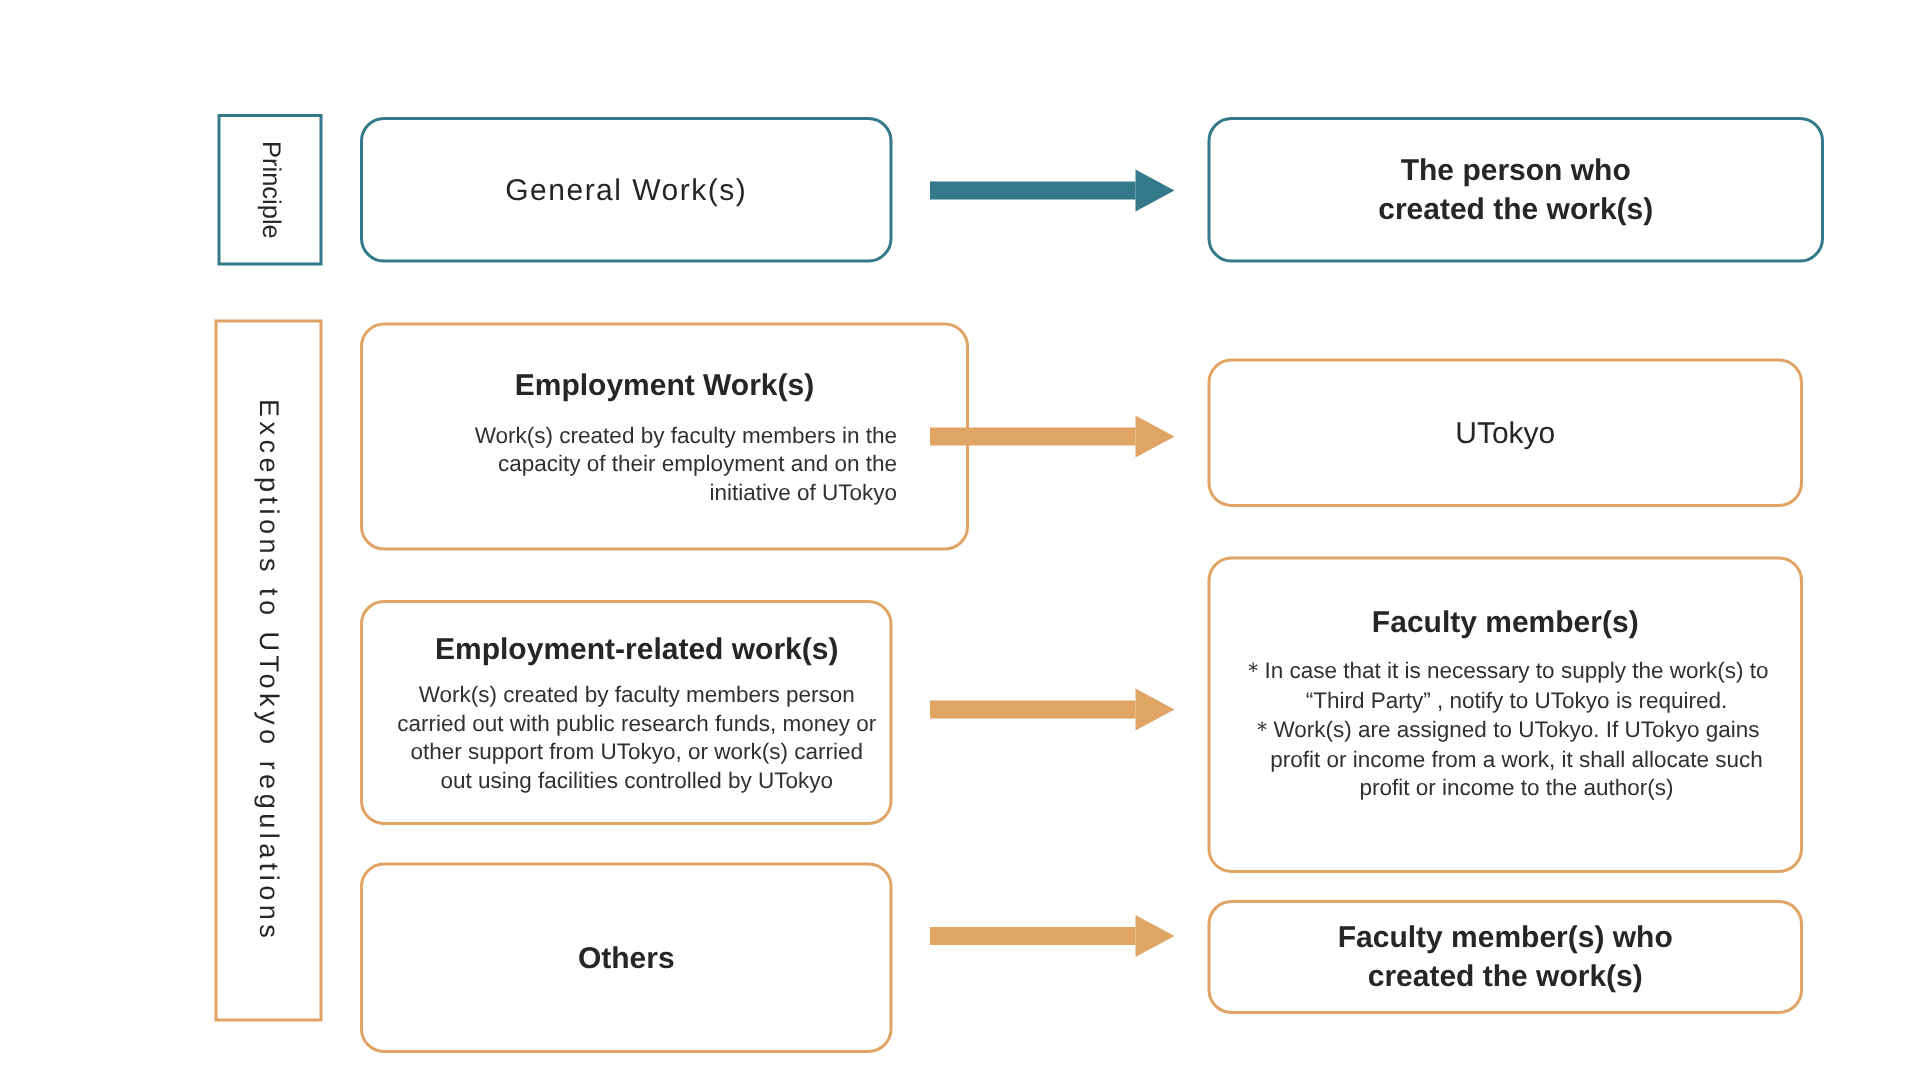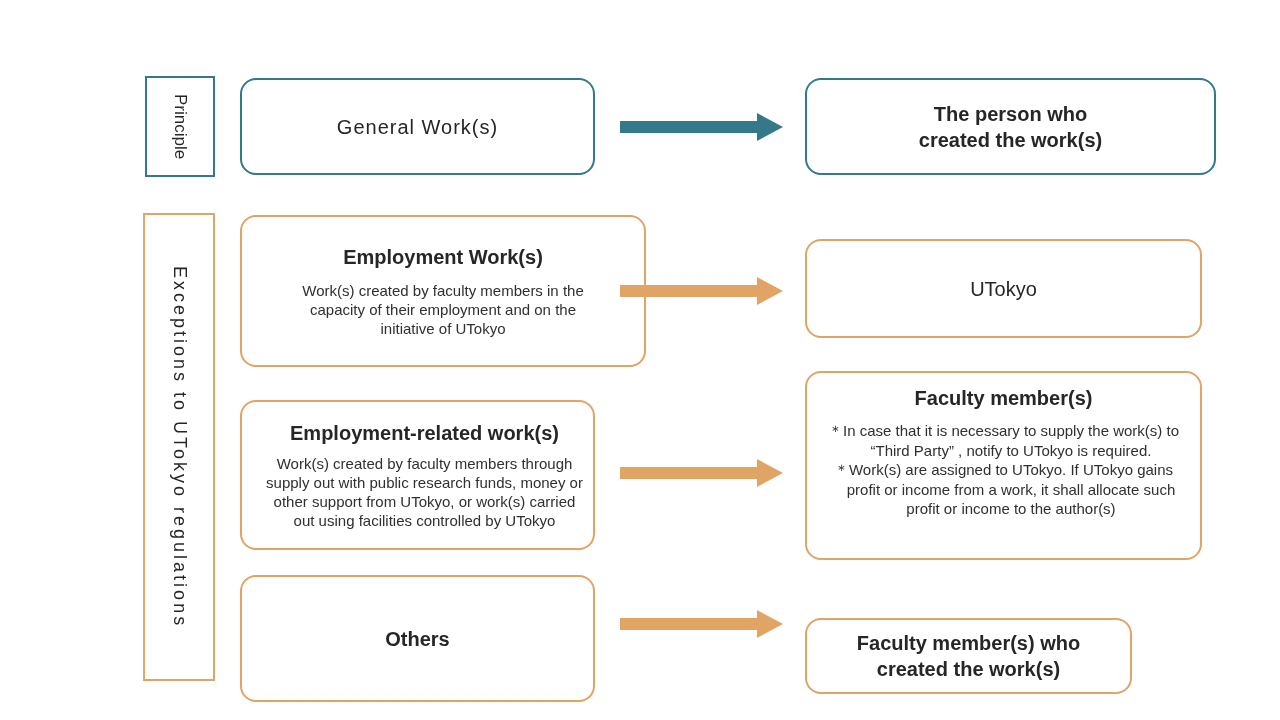--- a/index.html
+++ b/index.html
@@ -91,22 +91,22 @@
   .pos-principle{left:145px;top:76px;width:70px;height:101px;}
   .pos-exceptions{left:143px;top:213px;width:72px;height:468px;}
 
   .pos-general{left:240px;top:78px;width:355px;height:97px;}
   .pos-employment{left:240px;top:215px;width:406px;height:152px;}
   .pos-related{left:240px;top:400px;width:355px;height:150px;padding-left:14px;}
   .pos-others{left:240px;top:575px;width:355px;height:127px;}
 
   .pos-person{left:805px;top:78px;width:411px;height:97px;}
   .pos-utokyo{left:805px;top:239px;width:397px;height:99px;}
-  .pos-faculty{left:805px;top:371px;width:397px;height:189px;padding-top:12px;}
-  .pos-faccreated{left:805px;top:618px;width:327px;height:76px;}
+  .pos-faculty{left:805px;top:371px;width:397px;height:211px;padding-top:29px;}
+  .pos-faccreated{left:805px;top:600px;width:397px;height:76px;}
 
   .pos-arrow1{left:620px;top:113px;}
   .pos-arrow2{left:620px;top:277px;}
   .pos-arrow3{left:620px;top:459px;}
   .pos-arrow4{left:620px;top:610px;}
 </style>
 </head>
 <body>
 
 <div class="canvas">
@@ -130,35 +130,35 @@
 
   <div class="box teal pos-person">
     <div class="title">
       <span class="line">The person who</span>
       <span class="line">created the work(s)</span>
     </div>
   </div>
 
   <div class="box orange pos-employment">
     <div class="title">Employment Work(s)</div>
-    <div class="body" style="max-width:310px;">Work(s) created by faculty members in the capacity of their employment and on the initiative of UTokyo</div>
+    <div class="body" style="max-width:310px;text-align:right;">Work(s) created by faculty members in the capacity of their employment and on the initiative of UTokyo</div>
   </div>
 
   <div class="arrow orange pos-arrow2">
     <div class="shaft"></div>
     <div class="head"></div>
   </div>
 
   <div class="box orange pos-utokyo">
     <div class="title regular">UTokyo</div>
   </div>
 
   <div class="box orange pos-related">
     <div class="title">Employment-related work(s)</div>
-    <div class="body" style="max-width:325px;margin-top:8px;">Work(s) created by faculty members through supply out with public research funds, money or other support from UTokyo, or work(s) carried out using facilities controlled by UTokyo</div>
+    <div class="body" style="max-width:325px;margin-top:8px;">Work(s) created by faculty members person carried out with public research funds, money or other support from UTokyo, or work(s) carried out using facilities controlled by UTokyo</div>
   </div>
 
   <div class="arrow orange pos-arrow3">
     <div class="shaft"></div>
     <div class="head"></div>
   </div>
 
   <div class="box orange start pos-faculty">
     <div class="title">Faculty member(s)</div>
     <ul class="notes">

